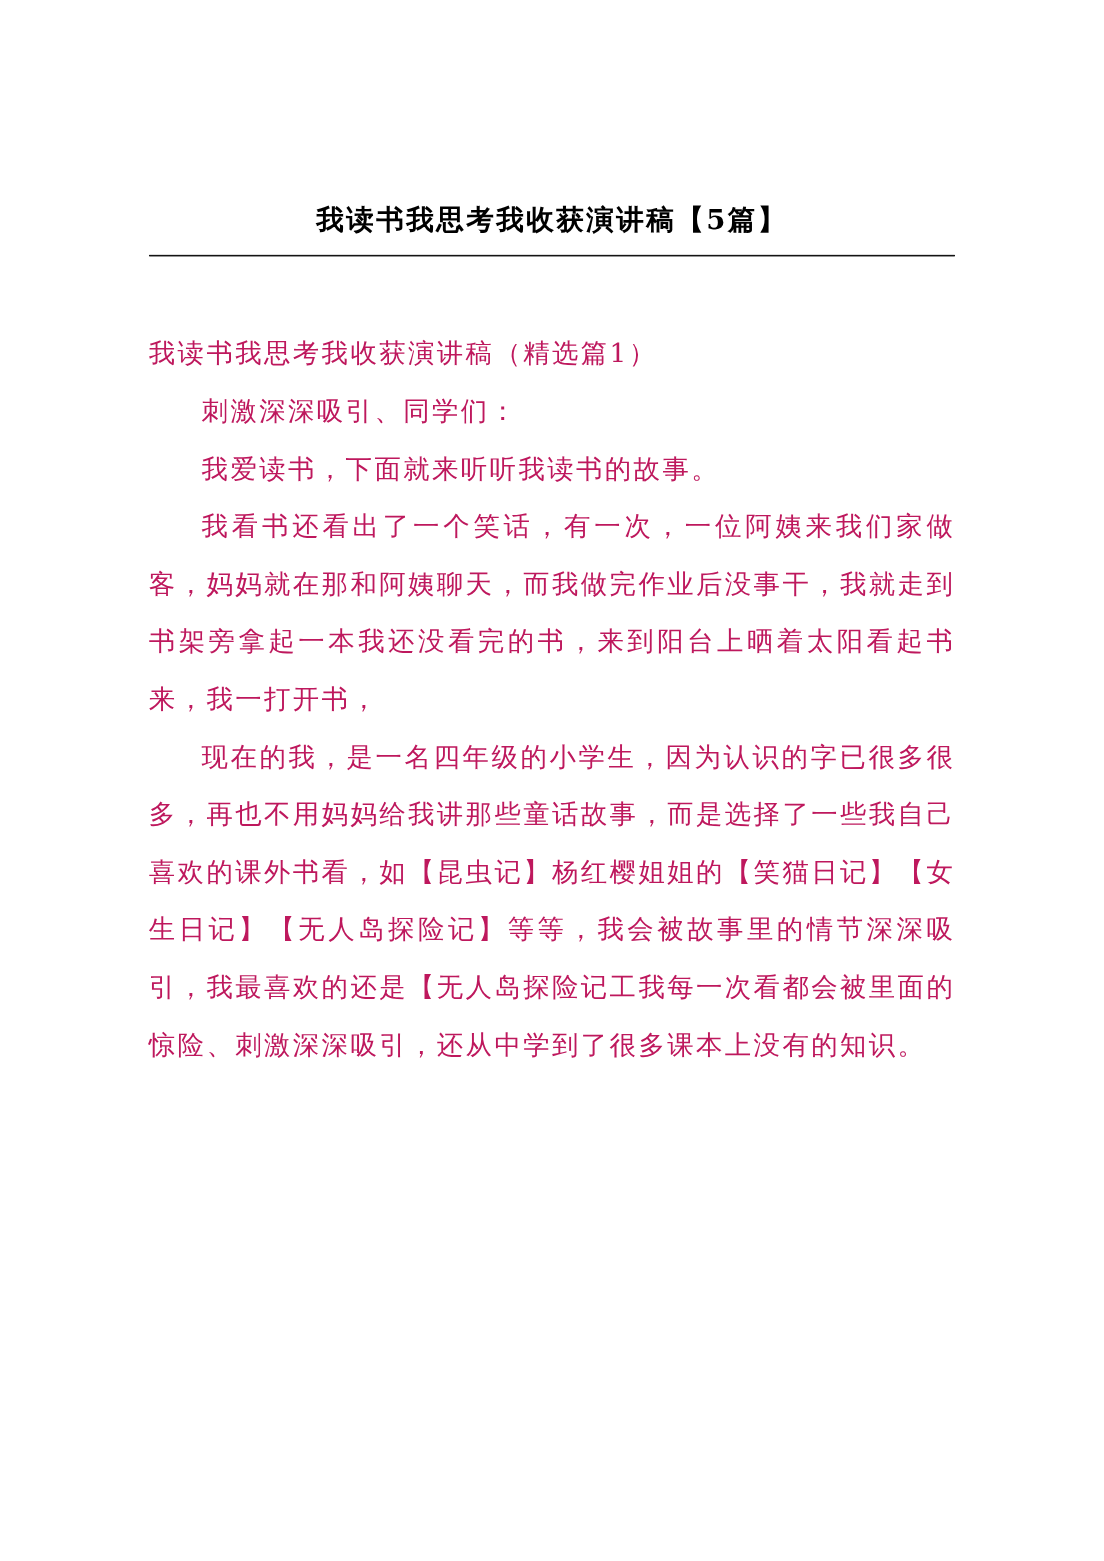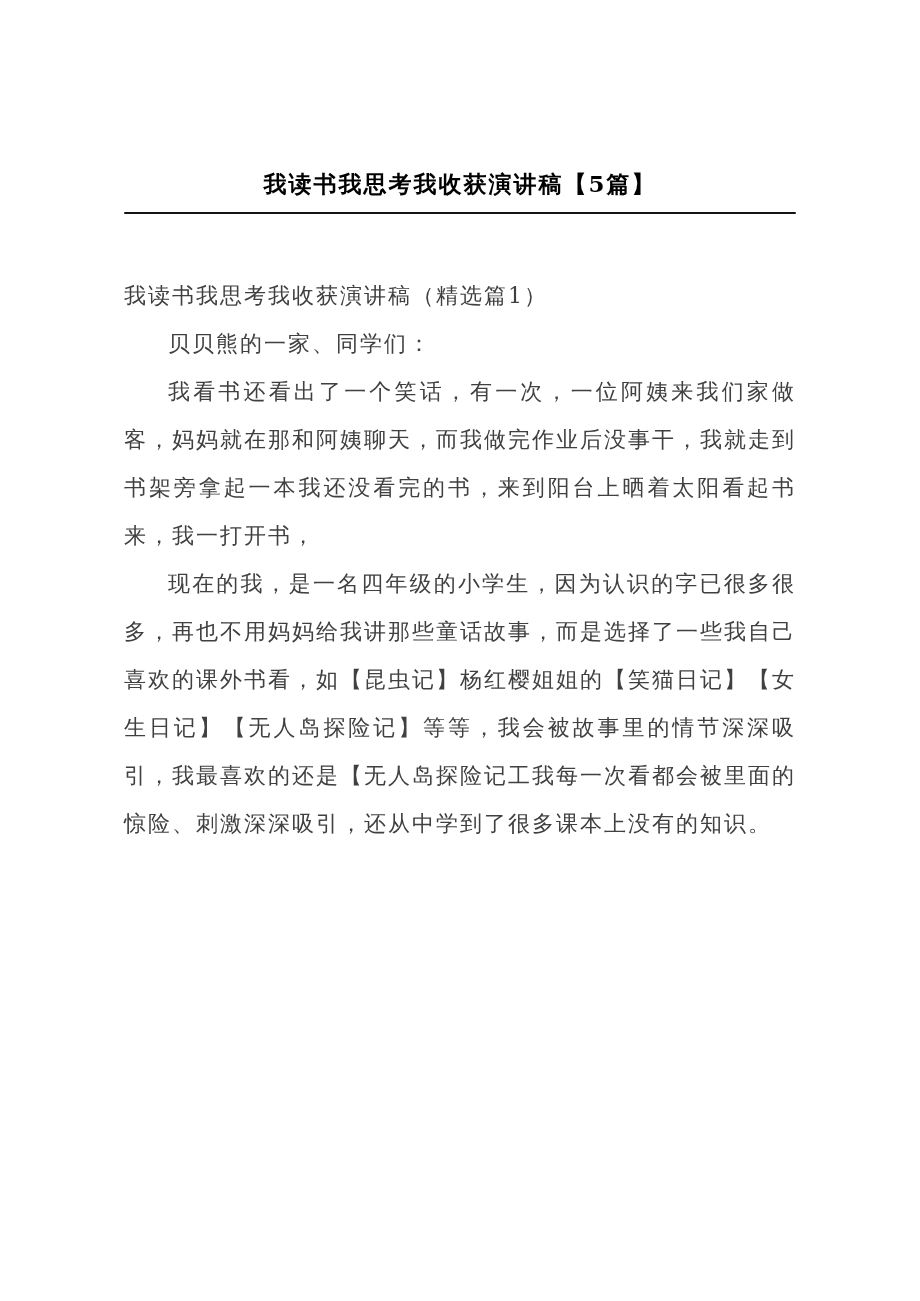--- a/index.html
+++ b/index.html
@@ -34,38 +34,39 @@
     border-top: 2px solid #141414;
     margin-top: 13px;
   }
   .doc-body {
     margin-top: 58px;
     font-size: 22px;
     line-height: 48px;
     letter-spacing: 2px;
     text-align: justify;
     text-justify: inter-ideograph;
-    color: #404040;
+    color: #be185d;
   }
   .doc-body p {
     margin: 0;
     padding: 0;
     text-indent: 2em;
   }
   .doc-body p.no-indent {
     text-indent: 0;
   }
 </style>
 </head>
 <body>
 
 <div class="page">
   <div class="content">
     <h1 class="doc-title">我读书我思考我收获演讲稿【5篇】</h1>
     <div class="title-rule"></div>
     <div class="doc-body">
       <p class="no-indent">我读书我思考我收获演讲稿（精选篇1）</p>
-      <p>贝贝熊的一家、同学们：</p>
+      <p>刺激深深吸引、同学们：</p>
+      <p>我爱读书，下面就来听听我读书的故事。</p>
       <p>我看书还看出了一个笑话，有一次，一位阿姨来我们家做客，妈妈就在那和阿姨聊天，而我做完作业后没事干，我就走到书架旁拿起一本我还没看完的书，来到阳台上晒着太阳看起书来，我一打开书，</p>
       <p>现在的我，是一名四年级的小学生，因为认识的字已很多很多，再也不用妈妈给我讲那些童话故事，而是选择了一些我自己喜欢的课外书看，如【昆虫记】杨红樱姐姐的【笑猫日记】【女生日记】【无人岛探险记】等等，我会被故事里的情节深深吸引，我最喜欢的还是【无人岛探险记工我每一次看都会被里面的惊险、刺激深深吸引，还从中学到了很多课本上没有的知识。</p>
     </div>
   </div>
 </div>
 
 </body></html>

